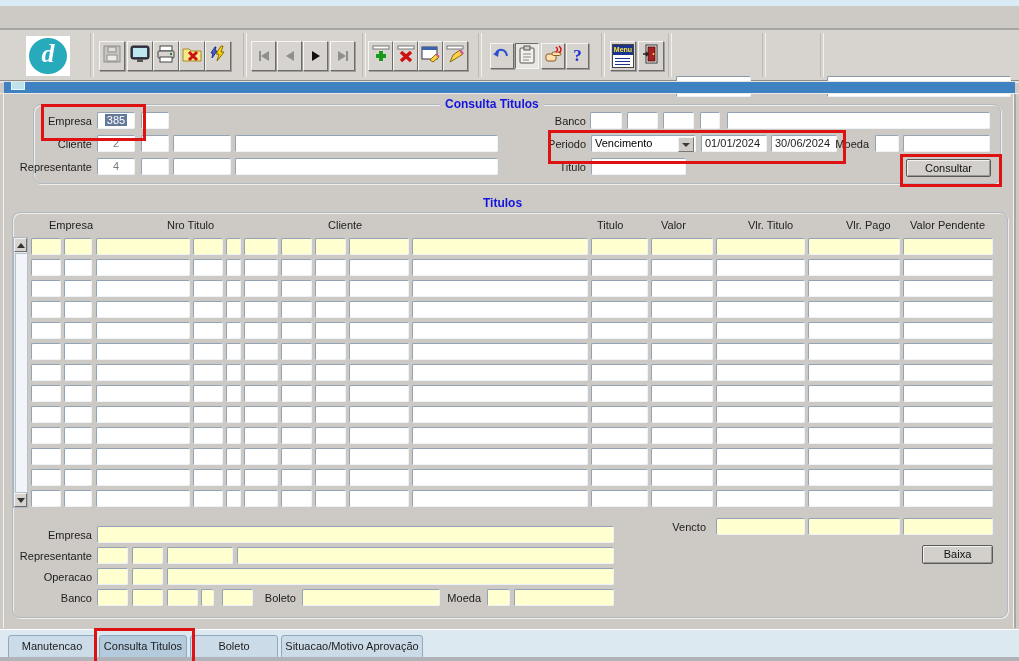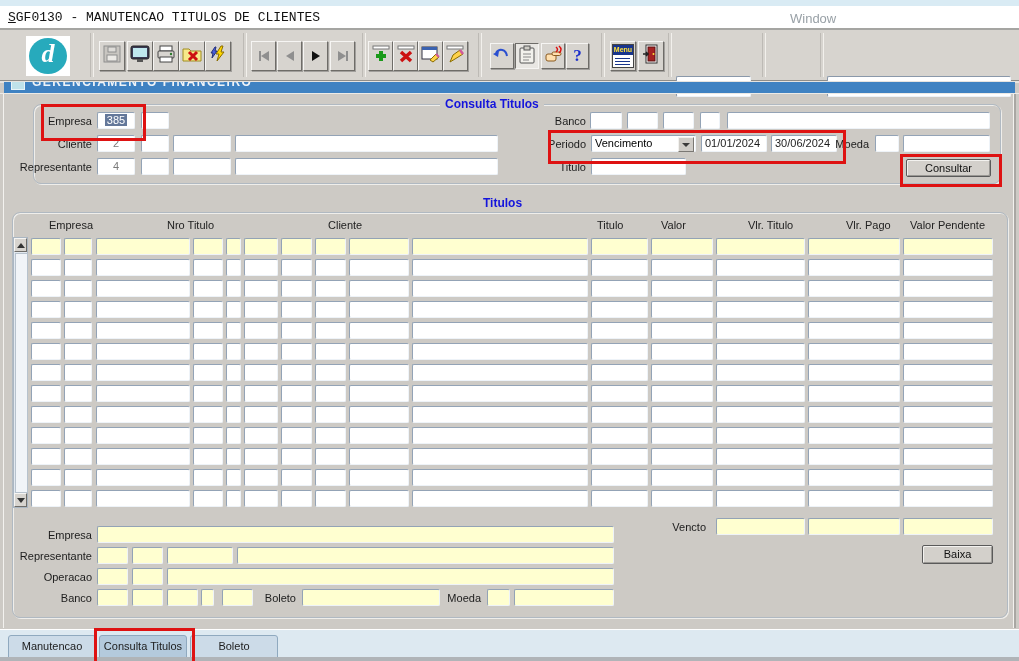--- a/index.html
+++ b/index.html
@@ -90,24 +90,20 @@
   .lframe{position:absolute;left:3px;top:94px;width:1px;height:534px;background:#f3f2ef;}
   .rframe{position:absolute;left:1013px;top:94px;width:1px;height:534px;background:#f3f2ef;}
   .rframe2{position:absolute;left:1014px;top:94px;width:2px;height:534px;background:#a9a7a3;}
 </style>
 </head>
 <body>
 
 <div class="screen">
 
   <div class="topstrip"></div>
-  <div class="titlebar">
-    <div class="wintitle">SGF0130 - MANUTENCAO TITULOS DE CLIENTES</div>
-    <div class="winmenu">Window</div>
-  </div>
   <div class="tbdivider"></div>
 
   <div class="toolbar">
     <div class="logo">
       <div class="circ"></div>
       <div class="dl">d</div>
     </div>
     <div class="sep" style="left:90px"></div>
 
     <div class="tbtn" style="left:99px">
@@ -247,21 +243,20 @@
 
     <div class="sep" style="left:668px"></div>
     <div class="tfield" style="left:676px;width:75px;text-align:center">SGF0130</div>
     <div class="sep" style="left:762px"></div>
     <div class="sep" style="left:820px"></div>
     <div class="tfield" style="left:827px;width:184px;padding-left:6px">SUPORTE@</div>
   </div>
 
   <div class="mdibar">
     <span class="mico"></span>
-    <span class="mtxt">GERENCIAMENTO FINANCEIRO</span>
   </div>
   <div class="mdiline"></div>
   <div class="lframe"></div>
   <div class="rframe"></div>
   <div class="rframe2"></div>
 
   <div class="fieldset" style="left:33px;top:104px;width:966px;height:78px"></div>
   <div class="bluelabel" style="left:440px;top:97px">Consulta Titulos</div>
 
   <div class="lbl" style="left:20px;top:115px;width:72px">Empresa</div>
@@ -559,17 +554,18 @@
   <div class="lbl" style="left:445px;top:592px;width:36px">Moeda</div>
   <div class="fld yellow" style="left:487px;top:589px;width:23px"></div>
   <div class="fld yellow" style="left:514px;top:589px;width:100px"></div>
 
   <div class="pbtn" style="left:922px;top:545px;width:71px;height:19px;line-height:17px">Baixa</div>
 
   <div class="tabstrip">
     <div class="tab" style="left:8px;width:88px">Manutencao</div>
     <div class="tab sel" style="left:99px;width:88px">Consulta Titulos</div>
     <div class="tab" style="left:190px;width:88px">Boleto</div>
+    <div class="tab" style="left:281px;width:142px">Situacao/Motivo Aprovação</div>
   </div>
   <div class="redbox" style="left:94px;top:628px;width:95px;height:30px"></div>
   <div class="bottomedge"></div>
 
 </div>
 
 </body></html>

